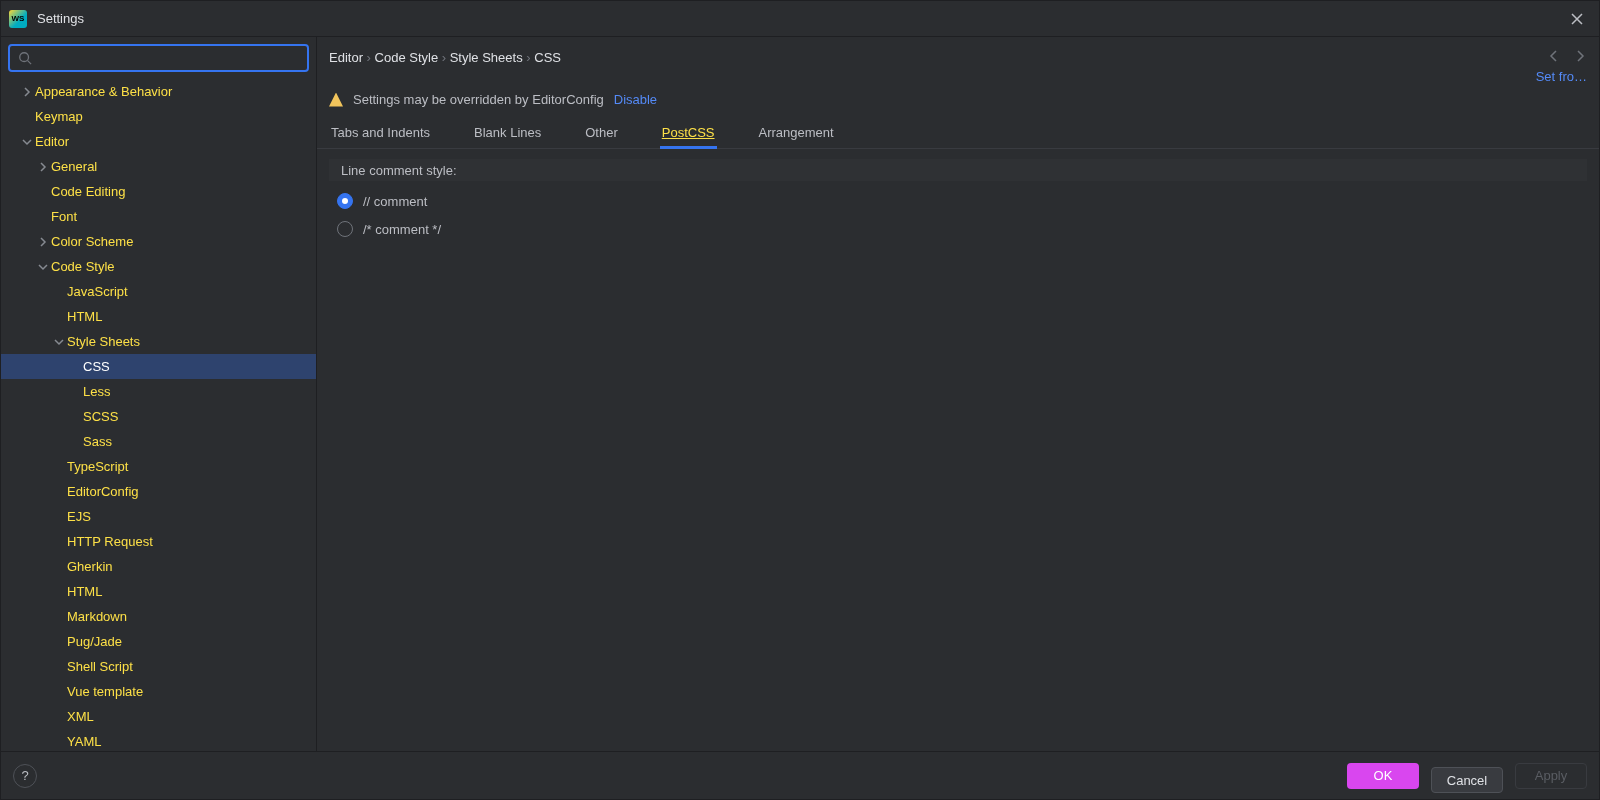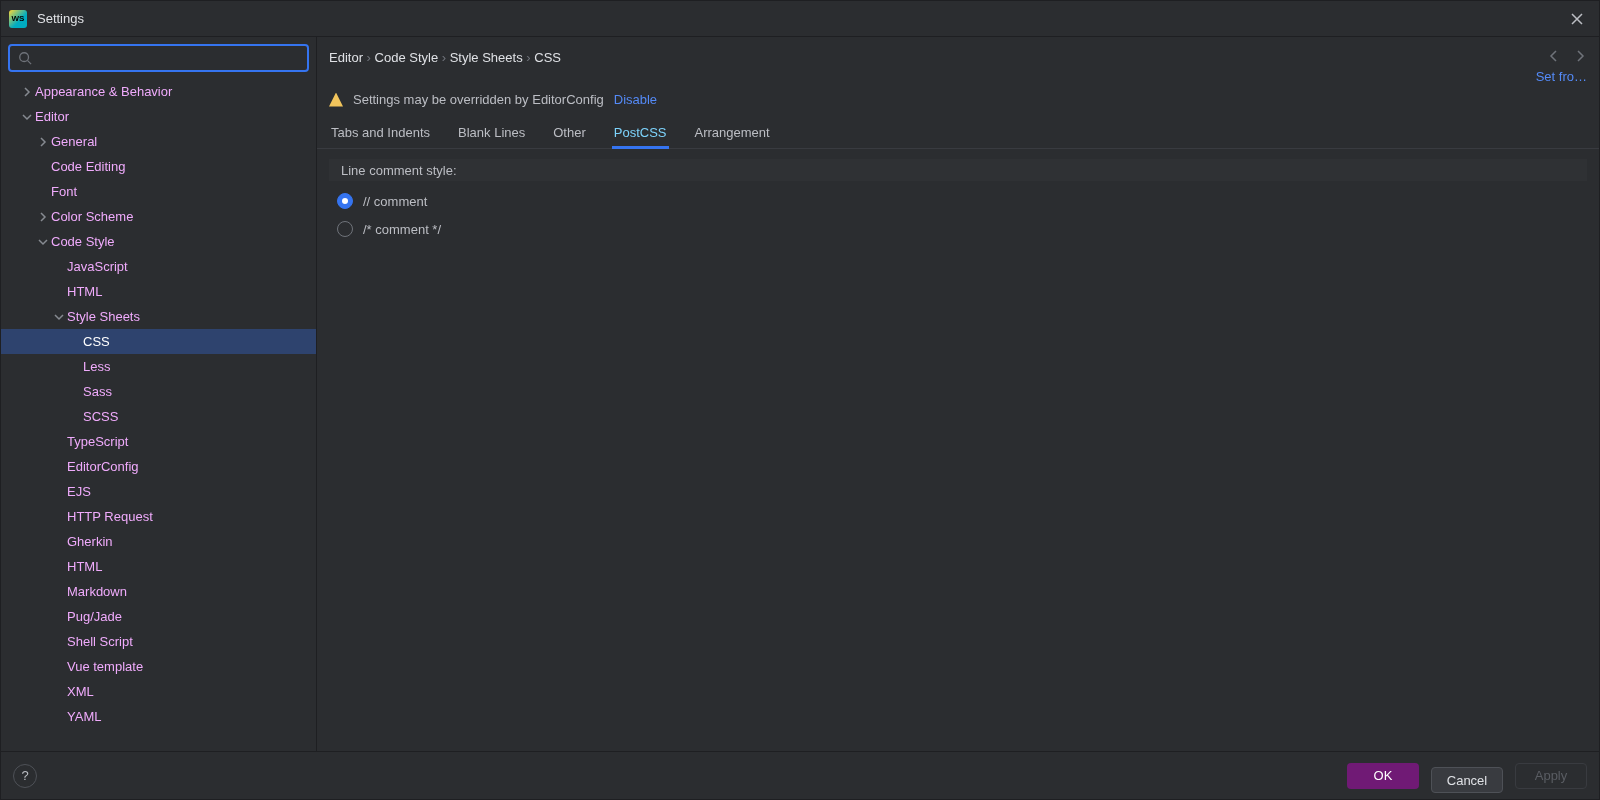--- a/index.html
+++ b/index.html
@@ -83,21 +83,21 @@
   .tree::-webkit-scrollbar { width: 10px; }
   .tree::-webkit-scrollbar-track { background: #2b2d30; }
   .tree::-webkit-scrollbar-thumb { background: #4e5157; border-radius: 5px; }
 
   .tree-row {
     height: 25px;
     display: flex;
     align-items: center;
     padding-right: 8px;
     cursor: pointer;
-    color: #f0abfc;
+    color: #fde047;
   }
   .tree-row.selected { background: #2e436e; color: #ffffff; }
   .tree-row .chev {
     width: 16px;
     display: flex;
     align-items: center;
     justify-content: center;
     color: #868a91;
   }
   .tree-row .chev svg { width: 10px; height: 10px; }
@@ -170,32 +170,32 @@
     width: 14px; height: 14px;
     background: #f2c55c;
     clip-path: polygon(50% 0%, 100% 100%, 0% 100%);
     position: relative;
   }
   .warn-text { color: #bcbec4; }
   .warn-link { color: #548af7; cursor: pointer; }
 
   .tabs {
     display: flex;
-    gap: 24px;
+    gap: 40px;
     padding: 0 12px;
     border-bottom: 1px solid #393b40;
   }
   .tab {
     padding: 6px 2px;
     cursor: pointer;
     color: #bcbec4;
     border-bottom: 3px solid transparent;
     margin-bottom: -1px;
   }
-  .tab.active { border-bottom-color: #3574f0; color: #7dd3fc; }
+  .tab.active { border-bottom-color: #3574f0; color: #fde047; text-decoration: underline; }
 
   .panel { padding: 10px 12px; flex: 1; }
   .radio-row {
     display: flex;
     align-items: center;
     gap: 10px;
     padding: 6px 8px;
     cursor: pointer;
   }
   .radio {
@@ -230,21 +230,21 @@
   .footer-spacer { flex: 1; }
   .btn {
     height: 26px;
     min-width: 72px;
     padding: 0 14px;
     border-radius: 4px;
     display: flex; align-items: center; justify-content: center;
     cursor: pointer;
     font-size: 13px;
   }
-  .btn-primary { background: #701a75; color: #fff; }
+  .btn-primary { background: #d946ef; color: #fff; }
   .btn-default { background: #393b40; color: #dfe1e5; border: 1px solid #4e5157; margin-top: 9px; }
   .btn-disabled { background: #2b2d30; color: #5a5d63; border: 1px solid #393b40; cursor: default; }
 
   
   .section-bar {
     background: #2f3134;
     height: 22px;
     display: flex;
     align-items: center;
     padding-left: 12px;
@@ -282,20 +282,25 @@
           <span class="spacer" style="width:18px"></span>
           <span class="chev">
             <svg viewBox="0 0 10 10">
               <path d="M3 1 L7 5 L3 9" stroke="currentColor" stroke-width="1.5" fill="none"></path>
             </svg>
           </span>
           <span>Appearance &amp; Behavior</span>
         </div>
         <div class="tree-row">
           <span class="spacer" style="width:18px"></span>
+          <span class="chev"></span>
+          <span>Keymap</span>
+        </div>
+        <div class="tree-row">
+          <span class="spacer" style="width:18px"></span>
           <span class="chev">
             <svg viewBox="0 0 10 10">
               <path d="M1 3 L5 7 L9 3" stroke="currentColor" stroke-width="1.5" fill="none"></path>
             </svg>
           </span>
           <span>Editor</span>
         </div>
         <div class="tree-row">
           <span class="spacer" style="width:34px"></span>
           <span class="chev">
@@ -358,26 +363,26 @@
           <span>CSS</span>
         </div>
         <div class="tree-row">
           <span class="spacer" style="width:66px"></span>
           <span class="chev"></span>
           <span>Less</span>
         </div>
         <div class="tree-row">
           <span class="spacer" style="width:66px"></span>
           <span class="chev"></span>
+          <span>SCSS</span>
+        </div>
+        <div class="tree-row">
+          <span class="spacer" style="width:66px"></span>
+          <span class="chev"></span>
           <span>Sass</span>
-        </div>
-        <div class="tree-row">
-          <span class="spacer" style="width:66px"></span>
-          <span class="chev"></span>
-          <span>SCSS</span>
         </div>
         <div class="tree-row">
           <span class="spacer" style="width:50px"></span>
           <span class="chev"></span>
           <span>TypeScript</span>
         </div>
         <div class="tree-row">
           <span class="spacer" style="width:50px"></span>
           <span class="chev"></span>
           <span>EditorConfig</span>

